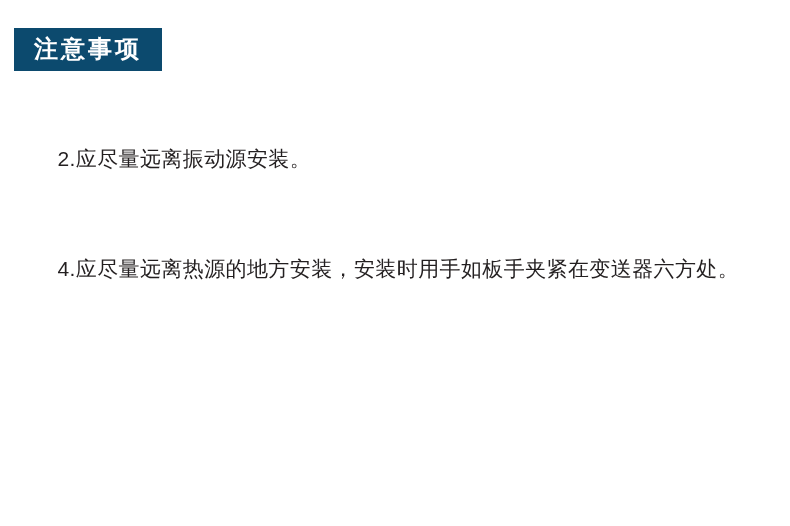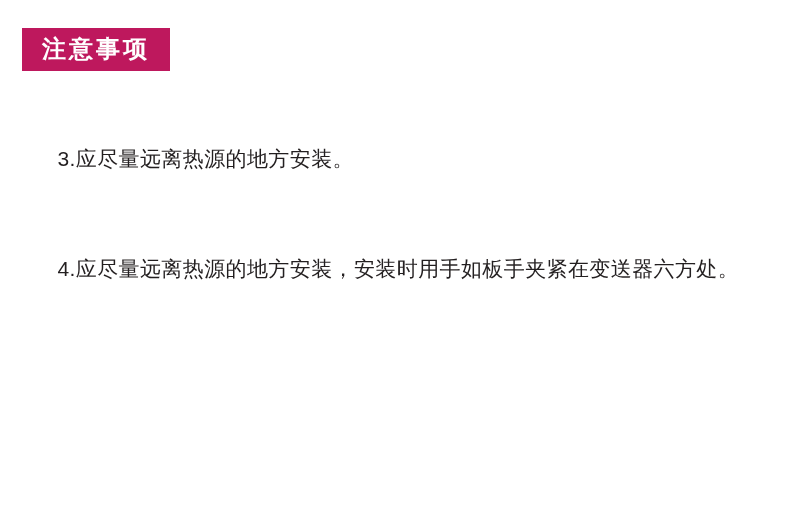--- a/index.html
+++ b/index.html
@@ -15,23 +15,23 @@
     overflow: hidden;
   }
   .page {
     position: relative;
     width: 790px;
     height: 526px;
     box-sizing: border-box;
   }
   .title-bar {
     position: absolute;
-    left: 22px;
+    left: 14px;
     top: 28px;
-    background: #be185d;
+    background: #0c4a6e;
     padding: 9px 20px 10px 20px;
     display: inline-block;
   }
   .title-bar .title-text {
     color: #ffffff;
     font-size: 24px;
     font-weight: bold;
     letter-spacing: 3px;
     line-height: 1;
     white-space: nowrap;
@@ -62,23 +62,23 @@
 
 <div class="page">
 
   <div class="title-bar">
     <span class="title-text">注意事项</span>
   </div>
 
   <div class="list">
 
 
+    <div class="list-item">
+      <span class="num">2.</span><span class="txt">应尽量远离振动源安装。</span>
+    </div>
 
-    <div class="list-item">
-      <span class="num">3.</span><span class="txt">应尽量远离热源的地方安装。</span>
-    </div>
 
     <div class="list-item">
       <span class="num">4.</span><span class="txt">应尽量远离热源的地方安装，安装时用手如板手夹紧在变送器六方处。</span>
     </div>
 
   </div>
 </div>
 
 </body></html>

